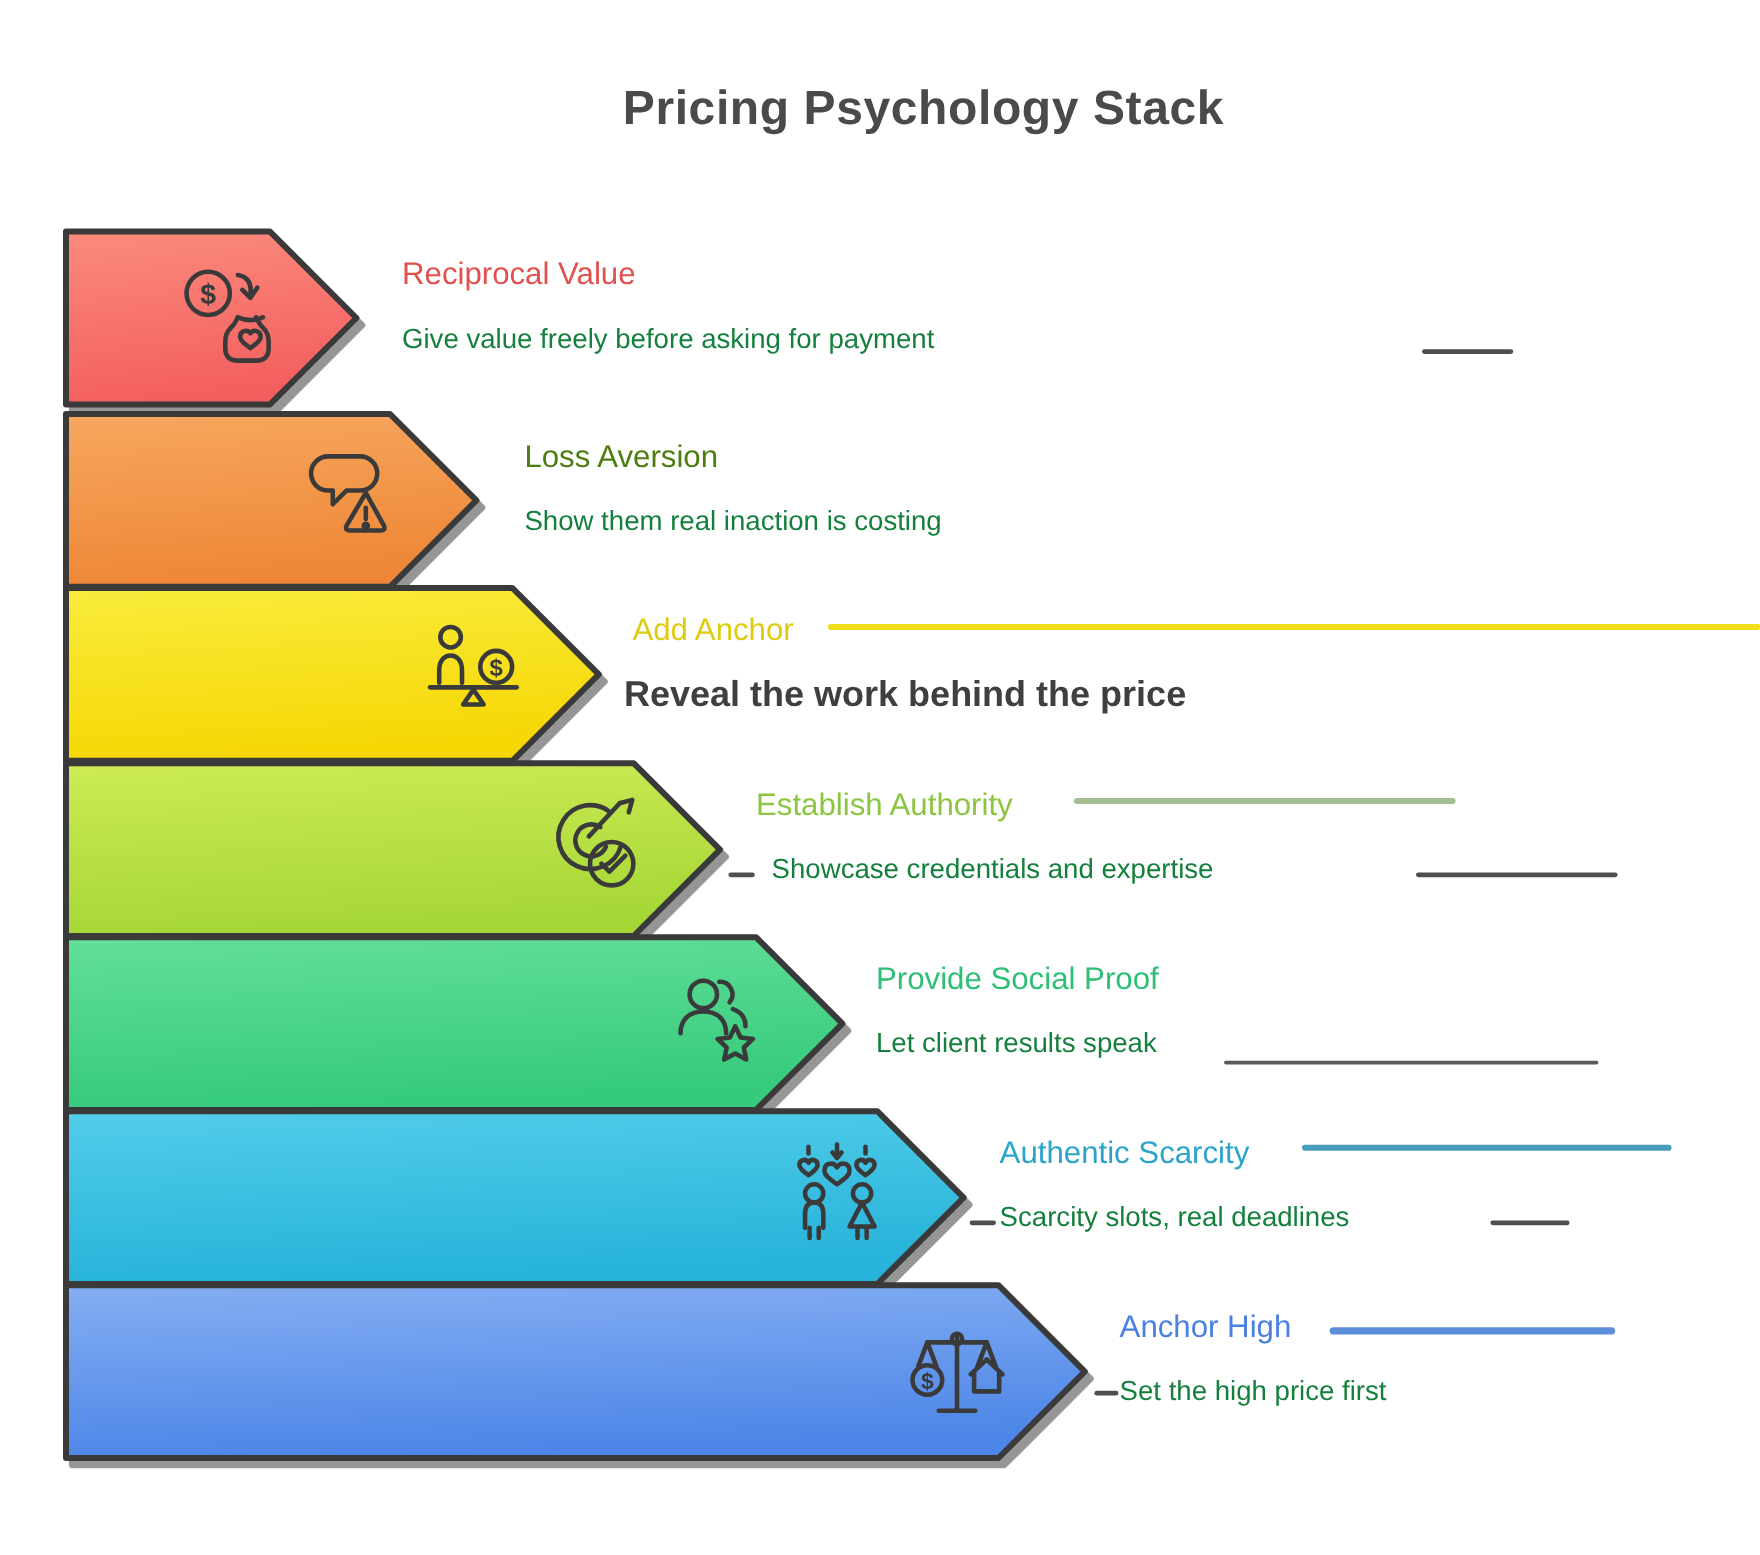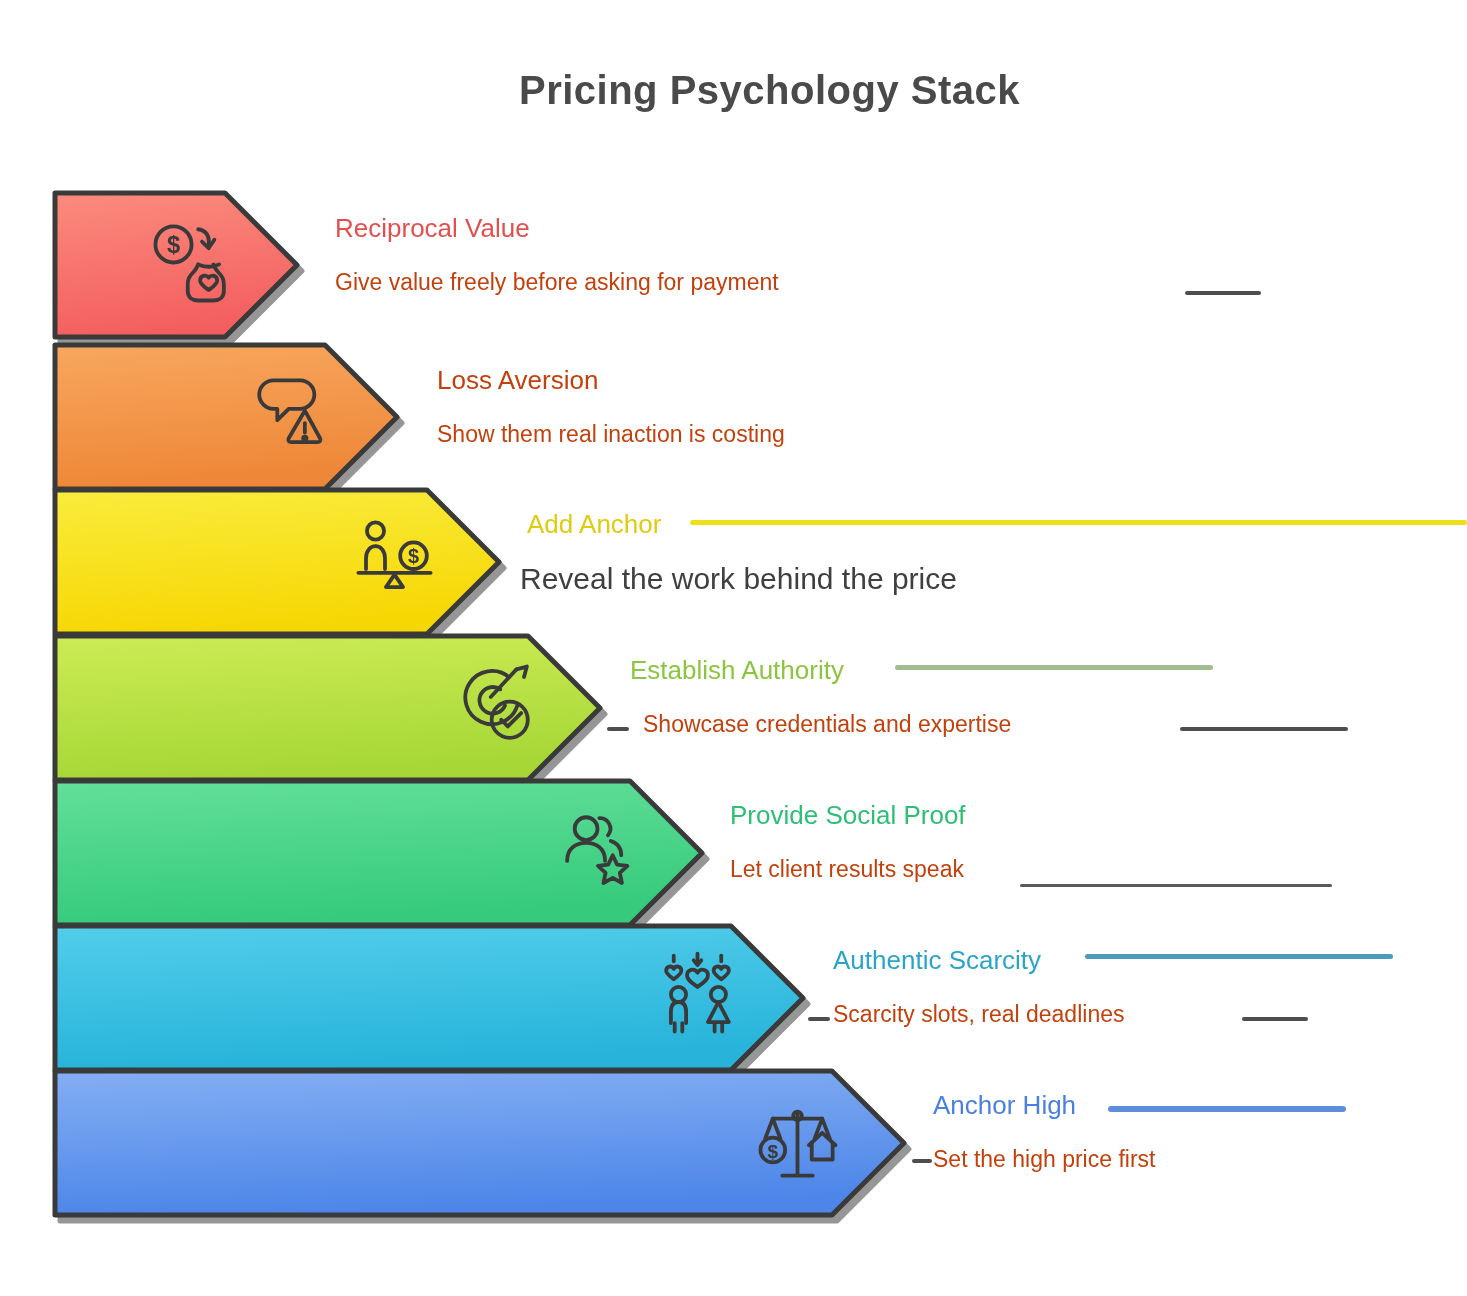--- a/index.html
+++ b/index.html
@@ -8,23 +8,23 @@
   #main-title{position:absolute;left:0;top:68px;width:1467px;text-align:center;
         font-size:40px;font-weight:bold;color:#4a4a4a;letter-spacing:.5px;margin-left:36px;}
   .row{position:absolute;left:0;width:1467px;height:0;}
   .band{position:absolute;filter:drop-shadow(5px 6px 0 rgba(64,64,64,0.55));}
   .band polygon{stroke:#3a3a3a;stroke-width:5;stroke-linejoin:round;}
   .icon{position:absolute;width:95px;height:95px;}
   .icon svg{width:95px;height:95px;}
   .ic{fill:none;stroke:#3a3a3a;stroke-width:4;stroke-linecap:round;stroke-linejoin:round;}
   .ic text{fill:#3a3a3a;stroke:none;font-weight:bold;font-family:"Liberation Sans",sans-serif;}
   .label{position:absolute;font-size:26px;font-weight:normal;white-space:nowrap;}
-  .desc{position:absolute;font-size:23px;color:#c2410c;white-space:nowrap;}
-  .desc.big{font-size:30px;font-weight:normal;color:#3f3f3f;}
-  .c0{color:#e2504e}.c1{color:#c2410c}.c2{color:#dfcb0f}.c3{color:#8cc540}
+  .desc{position:absolute;font-size:23px;color:#15803d;white-space:nowrap;}
+  .desc.big{font-size:30px;font-weight:bold;color:#3f3f3f;}
+  .c0{color:#e2504e}.c1{color:#4d7c0f}.c2{color:#dfcb0f}.c3{color:#8cc540}
   .c4{color:#2dbf75}.c5{color:#2ba4cb}.c6{color:#4a80e3}
   .line{position:absolute;border-radius:3px;}
   .ln-r3{left:690px;top:520px;width:777px;height:5px;background:#efdf1a;}
   .ln-r4{left:895px;top:665px;width:318px;height:5px;background:#a3bd90;}
   .ln-r6{left:1085px;top:954px;width:308px;height:5px;background:#4a9cbc;}
   .ln-r7{left:1108px;top:1106px;width:238px;height:6px;background:#5d8edb;}
   .ln-s1{left:1185px;top:291px;width:76px;height:4px;background:#4e4e4e;}
   .ln-s4a{left:607px;top:727px;width:22px;height:4px;background:#4e4e4e;}
   .ln-s4b{left:1180px;top:727px;width:168px;height:4px;background:#4e4e4e;}
   .ln-s5{left:1020px;top:884px;width:312px;height:3px;background:#5a5a5a;}

